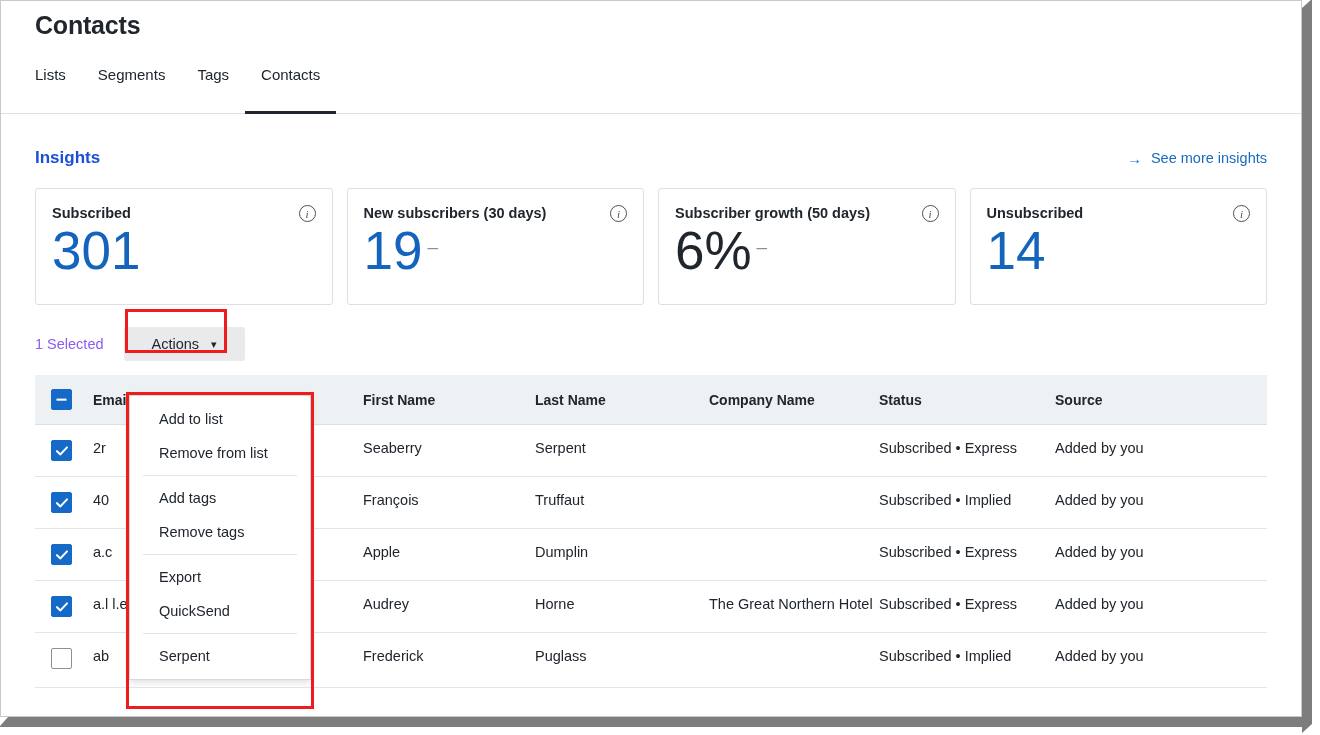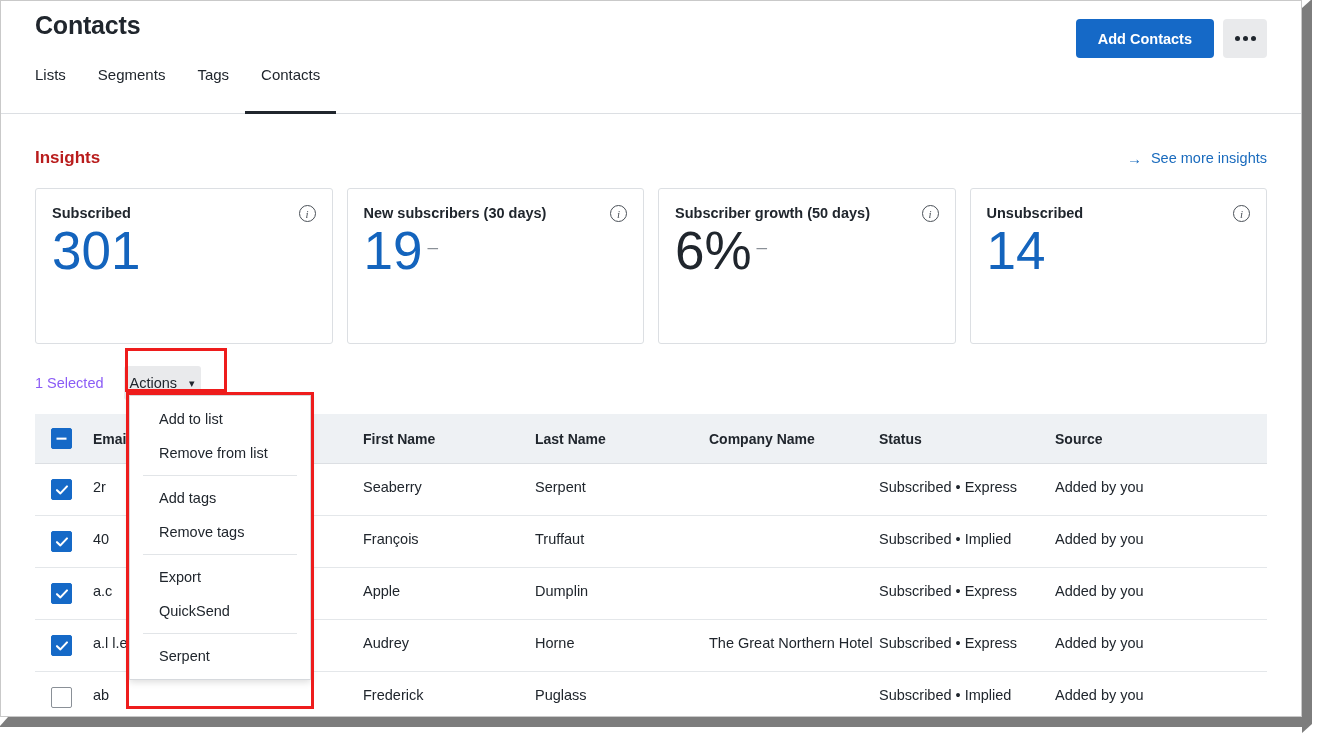--- a/index.html
+++ b/index.html
@@ -80,31 +80,31 @@
   }
   .tab:first-child { padding-left: 0; }
   .tab.active { border-bottom-color: #20262d; }
 
   
   #insights-section { padding: 0 34px; position: relative; }
   #insights-head {
     display: flex; align-items: center; justify-content: space-between;
     margin-top: 34px;
   }
-  #insights-title { font-size: 17px; font-weight: bold; color: #b91c1c; }
+  #insights-title { font-size: 17px; font-weight: bold; color: #1d4ed8; }
   #see-more-insights {
     font-size: 14.5px; color: #1a6bbd; text-decoration: none;
     display: flex; align-items: center; gap: 9px; cursor: pointer;
   }
   #arrow-right-icon { font-size: 15px; line-height: 1; }
 
   #cards { display: flex; gap: 14px; margin-top: 20px; }
   .card {
     flex: 1; border: 1px solid #dcdfe3; border-radius: 3px;
-    background: #fff; padding: 16px 16px 14px 16px; height: 156px;
+    background: #fff; padding: 16px 16px 14px 16px; height: 117px;
     position: relative;
   }
   .card-head {
     display: flex; align-items: flex-start; justify-content: space-between;
   }
   .card-label { font-size: 14.5px; font-weight: bold; color: #20262d; }
   .info-icon {
     width: 17px; height: 17px; border-radius: 50%;
     border: 1.4px solid #4a5057; color: #4a5057;
     font-size: 11px; font-style: italic;
@@ -123,21 +123,21 @@
 
   
   #selection-bar {
     display: flex; align-items: center; gap: 20px;
     margin: 22px 34px 0 34px; position: relative;
   }
   #selected-count { font-size: 14.5px; color: #8b5cf6; }
   #actions-button {
     background: #e9eaec; border: none; border-radius: 3px;
     font-family: inherit; font-size: 14.5px; color: #20262d;
-    height: 34px; padding: 0 6px; cursor: pointer;
+    height: 34px; padding: 0 28px; cursor: pointer;
     display: flex; align-items: center; gap: 12px;
   }
   #chevron-down-icon { font-size: 11px; color: #20262d; }
 
   
   .hl {
     position: absolute; border: 3px solid #ee1c1c;
     pointer-events: none; z-index: 40;
   }
   #hl-actions { left: 90px; top: -18px; width: 102px; height: 44px; }
@@ -197,28 +197,20 @@
   .email-cell { white-space: nowrap; overflow: hidden; text-overflow: clip; }
 </style>
 </head>
 <body>
 
 <div id="window-frame">
 
   <div id="page-header">
     <h1 id="page-title">Contacts</h1>
 
-    <div id="header-actions">
-      <button id="add-contacts-button">Add Contacts</button>
-      <button id="overflow-button">
-        <i></i>
-          <i></i>
-          <i></i>
-      </button>
-    </div>
   </div>
 
   <div id="tabs">
     <div class="tab">Lists</div>
     <div class="tab">Segments</div>
     <div class="tab">Tags</div>
     <div class="tab active">Contacts</div>
   </div>
 
   <div id="insights-section">

